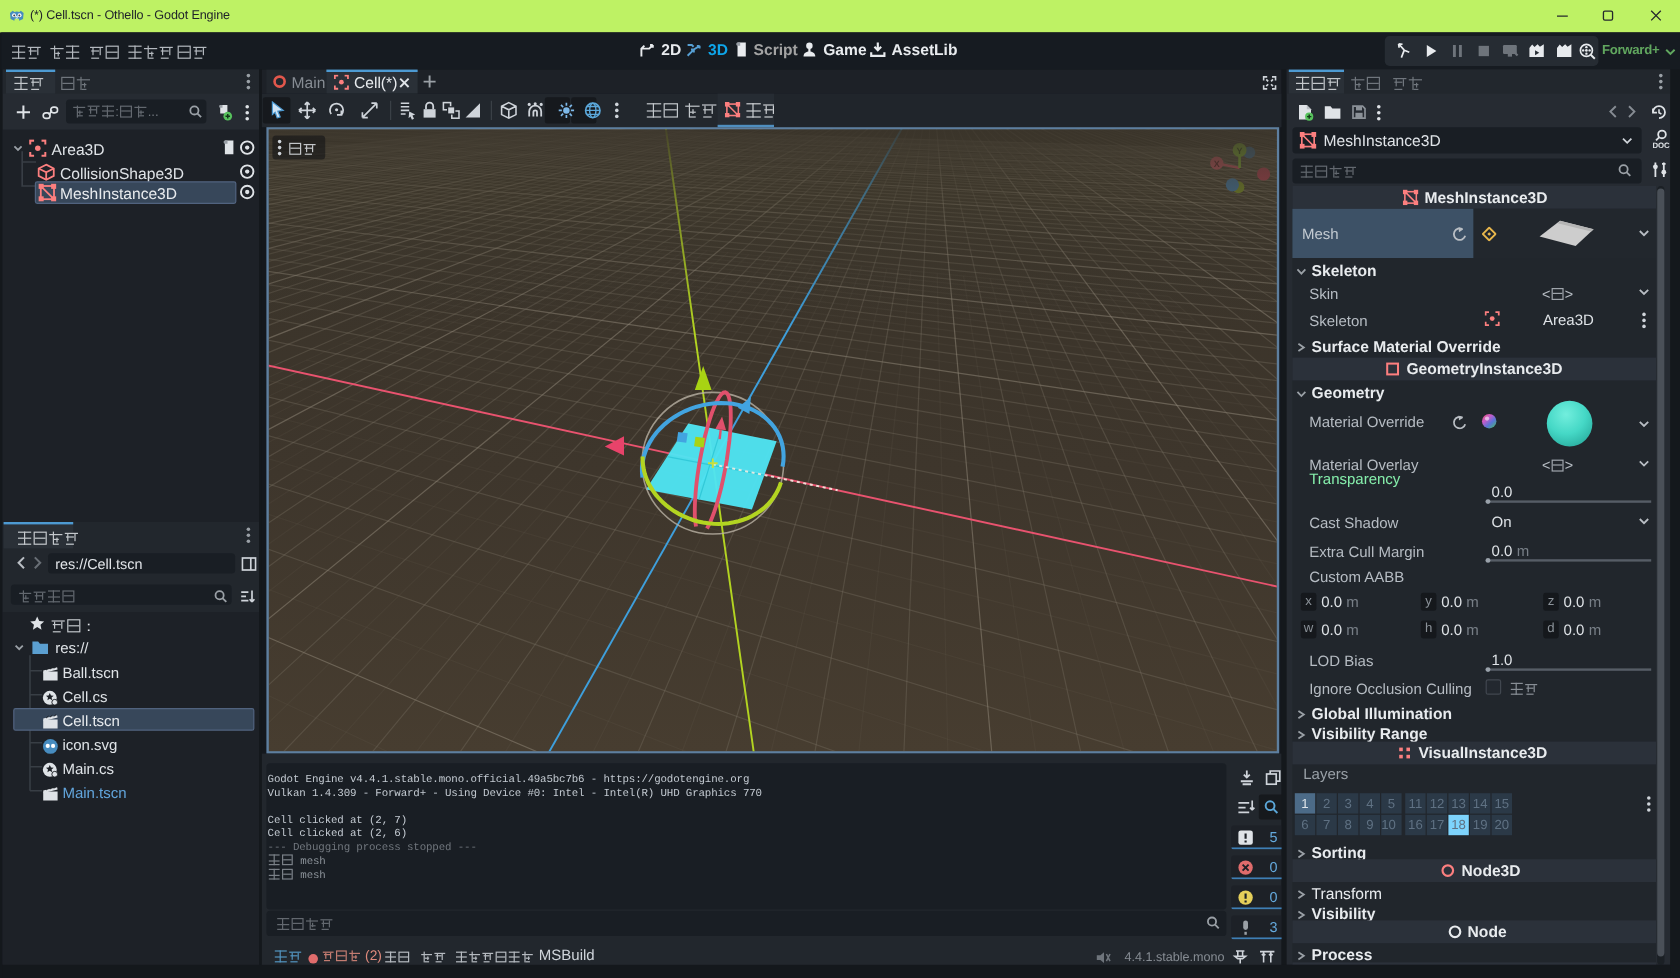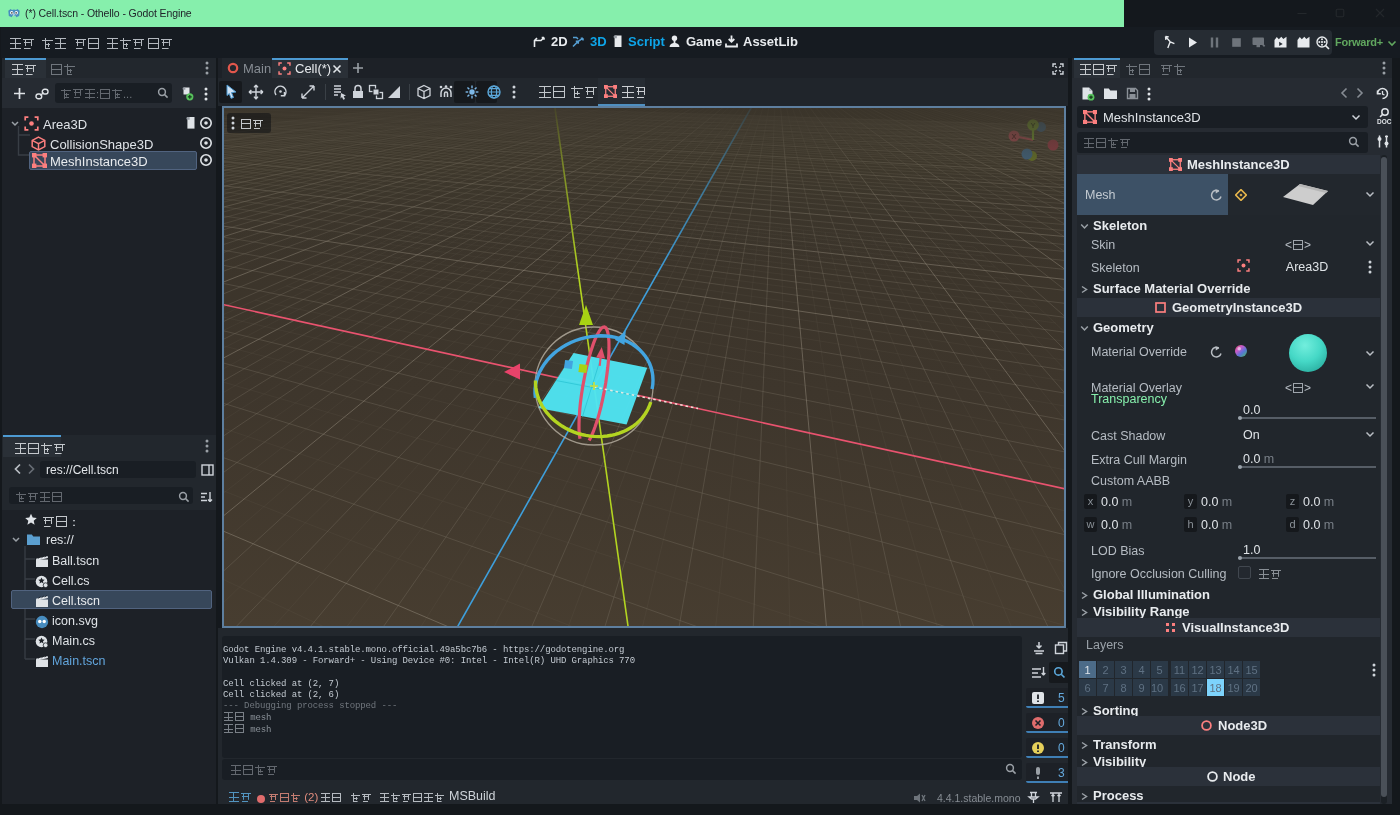--- a/index.html
+++ b/index.html
@@ -4,21 +4,21 @@
 html,body{width:1400px;height:815px;overflow:hidden}
 body{font-family:"Liberation Sans",sans-serif;background:#14181d;position:relative;color:#cfd4da;font-size:13px}
 .abs{position:absolute;white-space:nowrap}
 .z{display:inline-block;position:relative;width:11px;height:11px;margin:0 1px;vertical-align:-1px;opacity:.85}
 .za{background:linear-gradient(currentcolor,currentcolor) 50% 0/1.2px 100% no-repeat,linear-gradient(currentcolor,currentcolor) 0 0/100% 1.2px no-repeat,linear-gradient(currentcolor,currentcolor) 0 55%/100% 1.2px no-repeat,linear-gradient(currentcolor,currentcolor) 0 100%/100% 1.2px no-repeat}
 .zb{border:1.2px solid currentcolor;background:linear-gradient(currentcolor,currentcolor) 0 45%/100% 1.2px no-repeat}
 .zc{background:linear-gradient(currentcolor,currentcolor) 30% 0/1.2px 100% no-repeat,linear-gradient(currentcolor,currentcolor) 0 20%/100% 1.2px no-repeat,linear-gradient(currentcolor,currentcolor) 60% 65%/40% 1.2px no-repeat,linear-gradient(currentcolor,currentcolor) 60% 100%/40% 1.2px no-repeat,linear-gradient(currentcolor,currentcolor) 59% 65%/1.2px 36% no-repeat}
 .zd{background:linear-gradient(currentcolor,currentcolor) 0 8%/100% 1.2px no-repeat,linear-gradient(currentcolor,currentcolor) 20% 42%/60% 1.2px no-repeat,linear-gradient(currentcolor,currentcolor) 20% 42%/1.2px 58% no-repeat,linear-gradient(currentcolor,currentcolor) 78% 42%/1.2px 58% no-repeat,linear-gradient(currentcolor,currentcolor) 20% 100%/60% 1.2px no-repeat}
 .r{display:flex;align-items:center}
 </style></head><body>
-<div class="abs" style="left:0;top:0;width:1124px;height:27px;background:#86efac">
+<div class="abs" style="left:0;top:0;width:1400px;height:27px;background:#bef264">
 <svg class="abs" style="left:7px;top:6px" width="14" height="14" viewBox="0 0 17 17">
       <path d="M2.2 12 L1.6 5.8 L4.4 3.6 L6 4.8 L8.5 4.3 L11 4.8 L12.6 3.6 L15.4 5.8 L14.8 12 L11 13.6 L10.5 11.5 L8.5 11.8 L6.5 11.5 L6 13.6 Z" fill="#478cbf"></path>
       <circle cx="5.7" cy="8.2" r="2" fill="#fff"></circle>
       <circle cx="11.3" cy="8.2" r="2" fill="#fff"></circle>
       <circle cx="5.9" cy="8.4" r="1" fill="#414042"></circle>
       <circle cx="11.1" cy="8.4" r="1" fill="#414042"></circle>
       <rect x="7.8" y="9.5" width="1.4" height="2" fill="#478cbf" stroke="#fff" stroke-width=".6"></rect>
     </svg>
 <div class="abs" style="left:25px;top:7px;color:#20242a;font-size:10.5px;letter-spacing:-.1px">(*) Cell.tscn - Othello - Godot Engine</div>
 <svg class="abs" style="left:1294px;top:5px" width="16" height="16" viewBox="0 0 16 16">
@@ -36,21 +36,21 @@
 <div class="abs" style="left:40px;top:9px;color:#cfd4da"><span class="z zc"></span><span class="z za"></span></div>
 <div class="abs" style="left:73px;top:9px;color:#cfd4da"><span class="z zd"></span><span class="z zb"></span></div>
 <div class="abs" style="left:105px;top:9px;color:#cfd4da"><span class="z za"></span><span class="z zc"></span><span class="z zd"></span></div>
 <div class="abs" style="left:146px;top:9px;color:#cfd4da"><span class="z zb"></span><span class="z zd"></span></div>
 <span class="abs r" style="left:531px;top:7px;gap:4px;color:#e8ebee;font-weight:bold;font-size:13px"><svg width="15" height="15" viewBox="0 0 15 15">
         <path d="M2.5 13 V6.5 L5 4 M2.5 6.5 H9 L12 3.5 M12 3.5 H9.7 M12 3.5 V5.8" stroke="#e8ebee" stroke-width="1.6" fill="none"></path>
       </svg>2D</span>
 <span class="abs r" style="left:570px;top:7px;gap:4px;color:#0ea5e9;font-weight:bold;font-size:13px"><svg width="15" height="15" viewBox="0 0 15 15">
         <path d="M2 12.5 L7.2 7.3 M7.2 7.3 H4.8 M7.2 7.3 V9.7 M7.2 7.3 L12 4.2 M12 4.2 H9.7 M12 4.2 V6.5 M2 3.5 H5.5 L7 5" stroke="#569fd3" stroke-width="1.6" fill="none"></path>
       </svg>3D</span>
-<span class="abs r" style="left:609px;top:7px;gap:4px;color:#0ea5e9;font-weight:bold;font-size:13px"><svg width="14" height="15" viewBox="0 0 14 15">
+<span class="abs r" style="left:609px;top:7px;gap:4px;color:#a3a3a3;font-weight:bold;font-size:13px"><svg width="14" height="15" viewBox="0 0 14 15">
         <path d="M4.6 1.5 H11.5 V13 H4.6 Z" fill="#e8ebee"></path>
         <path d="M4.6 1.5 C3.2 1.5 3.2 4.2 4.6 4.2 H6.8 V1.5 Z" fill="#989ea5"></path>
       </svg>Script</span>
 <span class="abs r" style="left:666px;top:7px;gap:4px;color:#e8ebee;font-weight:bold;font-size:13px"><svg width="15" height="15" viewBox="0 0 15 15">
         <circle cx="7.5" cy="4.2" r="2.7" fill="#e8ebee"></circle>
         <rect x="6.6" y="6" width="1.8" height="3.5" fill="#e8ebee"></rect>
         <path d="M2.6 13 C2.6 10.3 5 9 7.5 9 C10 9 12.4 10.3 12.4 13 Z" fill="#e8ebee"></path>
       </svg>Game</span>
 <span class="abs r" style="left:723px;top:7px;gap:4px;color:#e8ebee;font-weight:bold;font-size:13px"><svg width="15" height="15" viewBox="0 0 15 15">
         <path d="M7.5 1.5 V7.5 M4.7 5 L7.5 7.8 L10.3 5" stroke="#e8ebee" stroke-width="1.8" fill="none"></path>
@@ -998,21 +998,21 @@
       </svg>
 <div class="abs" style="left:21px;top:645px;font-weight:bold;color:#e8ebee;font-size:13px">Sorting</div>
 <div class="abs" style="left:5px;top:658px;width:303px;height:19px;background:#2b313a"></div>
 <div class="abs" style="left:146px;top:660px;font-weight:bold;color:#e8ebee;font-size:13px">Node3D</div>
 <svg class="abs" style="left:128px;top:661px" width="13" height="13" viewBox="0 0 13 13">
         <circle cx="6.5" cy="6.5" r="4.4" fill="none" stroke="#fc7f7f" stroke-width="1.8"></circle>
       </svg>
 <svg class="abs" style="left:8px;top:683px" width="9" height="9" viewBox="0 0 9 9">
         <path d="M2 1.5 L6.5 4.5 L2 7.5" stroke="#9aa0a6" stroke-width="1.5" fill="none"></path>
       </svg>
-<div class="abs" style="left:21px;top:679px;font-weight:bold;color:#e8ebee;font-size:13px">Transform</div>
+<div class="abs" style="left:21px;top:679px;font-weight:normal;color:#e8ebee;font-size:13px">Transform</div>
 <svg class="abs" style="left:8px;top:700px" width="9" height="9" viewBox="0 0 9 9">
         <path d="M2 1.5 L6.5 4.5 L2 7.5" stroke="#9aa0a6" stroke-width="1.5" fill="none"></path>
       </svg>
 <div class="abs" style="left:21px;top:696px;font-weight:bold;color:#e8ebee;font-size:13px">Visibility</div>
 <div class="abs" style="left:5px;top:709px;width:303px;height:19px;background:#2b313a"></div>
 <div class="abs" style="left:151px;top:711px;font-weight:bold;color:#e8ebee;font-size:13px">Node</div>
 <svg class="abs" style="left:134px;top:712px" width="13" height="13" viewBox="0 0 13 13">
         <circle cx="6.5" cy="6.5" r="4.4" fill="none" stroke="#e8ebee" stroke-width="1.8"></circle>
       </svg>
 <svg class="abs" style="left:8px;top:734px" width="9" height="9" viewBox="0 0 9 9">

